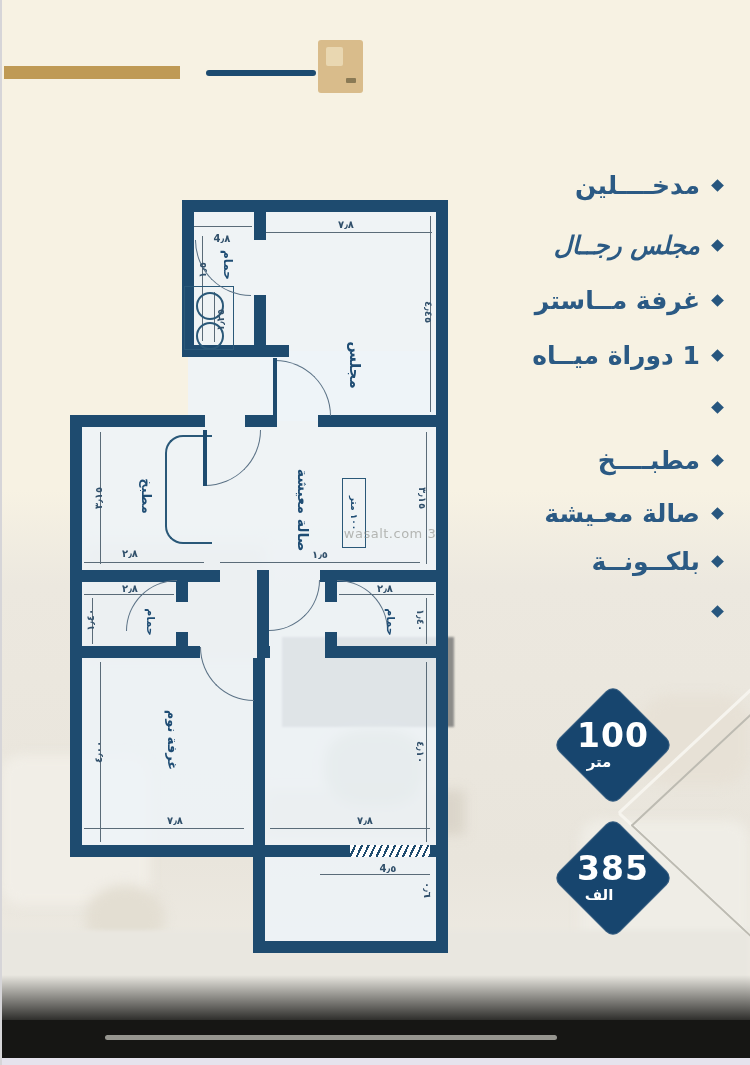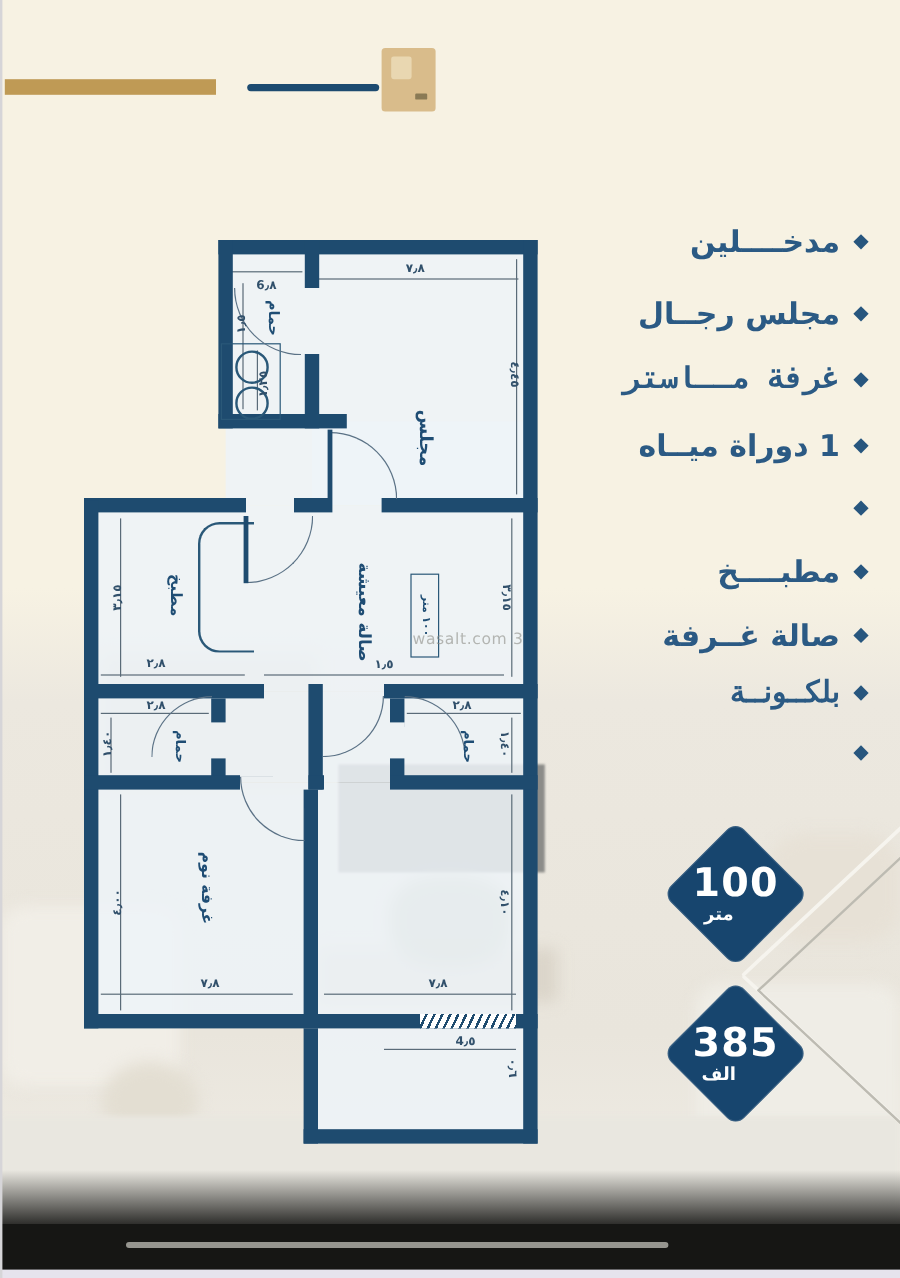--- a/index.html
+++ b/index.html
@@ -30,21 +30,21 @@
   .counter{position:absolute;border:2px solid #2a5878;border-right:none;
        border-radius:18px 0 0 18px;}
   .fixture{position:absolute;border:1.5px solid #2a5878;}
   .ring{position:absolute;border:2px solid #2a5878;border-radius:50%;}
   .window{position:absolute;background:repeating-linear-gradient(115deg,#ffffff 0 4px,#1e4b6f 4px 6px);}
   .areabox{position:absolute;border:1.5px solid #2a5878;display:flex;align-items:center;justify-content:center;}
   .areabox span{transform:rotate(90deg);font-size:9px;font-weight:bold;color:#1f4d74;white-space:nowrap;}
   .watermark{position:absolute;transform:translate(-50%,-50%);direction:ltr;
        color:rgba(140,140,133,0.6);font-size:13px;letter-spacing:.5px;white-space:nowrap;}
   
-  .features{left:430px;top:166px;width:312px;height:560px;direction:rtl;}
+  .features{left:430px;top:150px;width:312px;height:560px;direction:rtl;}
   .feat{position:absolute;right:0;display:flex;align-items:center;gap:13px;
         height:34px;padding-right:20px;direction:rtl;}
   .feat .bullet{width:9px;height:9px;background:#27567e;transform:rotate(45deg);flex:0 0 auto;}
   .feat .txt{font-size:25px;font-weight:bold;color:#2b5a84;white-space:nowrap;line-height:1;}
   
   .badge{position:absolute;width:86px;height:86px;background:#17456e;transform:rotate(45deg);
          border-radius:10px;box-shadow:0 0 0 1px rgba(255,255,255,.15) inset;}
   .badge .inner{position:absolute;inset:0;transform:rotate(-45deg);display:flex;
          flex-direction:column;align-items:center;justify-content:center;color:#fff;}
   .badge .val{font-size:33px;font-weight:bold;line-height:1;letter-spacing:1px;}
@@ -157,21 +157,21 @@
     <div class="leaf" style="left:203px;top:158px;width:4px;height:57px;"></div>
     <div class="arc br" style="left:135px;top:230px;width:55px;height:55px;"></div>
     <div class="leaf" style="left:133px;top:230px;width:4px;height:56px;"></div>
     <div class="arc bl" style="left:125px;top:40px;width:55px;height:55px;"></div>
     <div class="arc tl" style="left:56px;top:380px;width:50px;height:50px;"></div>
     <div class="arc tr" style="left:267px;top:380px;width:50px;height:50px;"></div>
     <div class="arc br" style="left:199px;top:380px;width:50px;height:50px;"></div>
     <div class="arc bl" style="left:130px;top:447px;width:53px;height:53px;"></div>
 
     <div class="dim" style="left:276px;top:24px;">٧٫٨</div>
-    <div class="dim" style="left:152px;top:38px;">6٫٨</div>
+    <div class="dim" style="left:152px;top:38px;">4٫٨</div>
     <div class="dim rL" style="left:132px;top:70px;">١٫٥</div>
     <div class="dim rL" style="left:150px;top:120px;">١٫٢٥</div>
     <div class="dim rR" style="left:358px;top:112px;">٤٫٤٥</div>
     <div class="dim rL" style="left:28px;top:298px;">٣٫١٥</div>
     <div class="dim" style="left:60px;top:353px;">٢٫٨</div>
     <div class="dim rR" style="left:352px;top:298px;">٣٫١٥</div>
     <div class="dim" style="left:250px;top:354px;">١٫٥</div>
     <div class="dim" style="left:60px;top:388px;">٢٫٨</div>
     <div class="dim rL" style="left:20px;top:420px;">١٫٤٠</div>
     <div class="dim" style="left:315px;top:388px;">٢٫٨</div>
@@ -195,44 +195,44 @@
       <span>١٠٠ متر</span>
     </div>
     <div class="watermark" style="left:320px;top:333px;">wasalt.com 3</div>
   </div>
 
   <div class="abs features">
     <div class="feat" style="top:18px;">
         <span class="bullet"></span>
         <span class="txt">مدخــــلين</span>
       </div>
-    <div class="feat" style="top:78px;">
+    <div class="feat" style="top:78px;font-style:italic;">
         <span class="bullet"></span>
         <span class="txt">مجلس رجــال</span>
       </div>
-    <div class="feat" style="top:133px;font-family:Liberation Mono, monospace;">
+    <div class="feat" style="top:133px;">
         <span class="bullet"></span>
         <span class="txt">غرفة مــاستر</span>
       </div>
     <div class="feat" style="top:188px;">
         <span class="bullet"></span>
         <span class="txt">1 دوراة ميــاه</span>
       </div>
     <div class="feat" style="top:240px;">
         <span class="bullet"></span>
       </div>
     <div class="feat" style="top:293px;">
         <span class="bullet"></span>
         <span class="txt">مطبــــخ</span>
       </div>
     <div class="feat" style="top:346px;">
         <span class="bullet"></span>
-        <span class="txt">صالة غــرفة</span>
-      </div>
-    <div class="feat" style="top:394px;font-family:Liberation Serif, serif;">
+        <span class="txt">صالة معـيشة</span>
+      </div>
+    <div class="feat" style="top:394px;">
         <span class="bullet"></span>
         <span class="txt">بلكــونــة</span>
       </div>
     <div class="feat" style="top:444px;">
         <span class="bullet"></span>
       </div>
   </div>
 
   <div class="badge" style="left:570px;top:702px;">
     <div class="inner">

